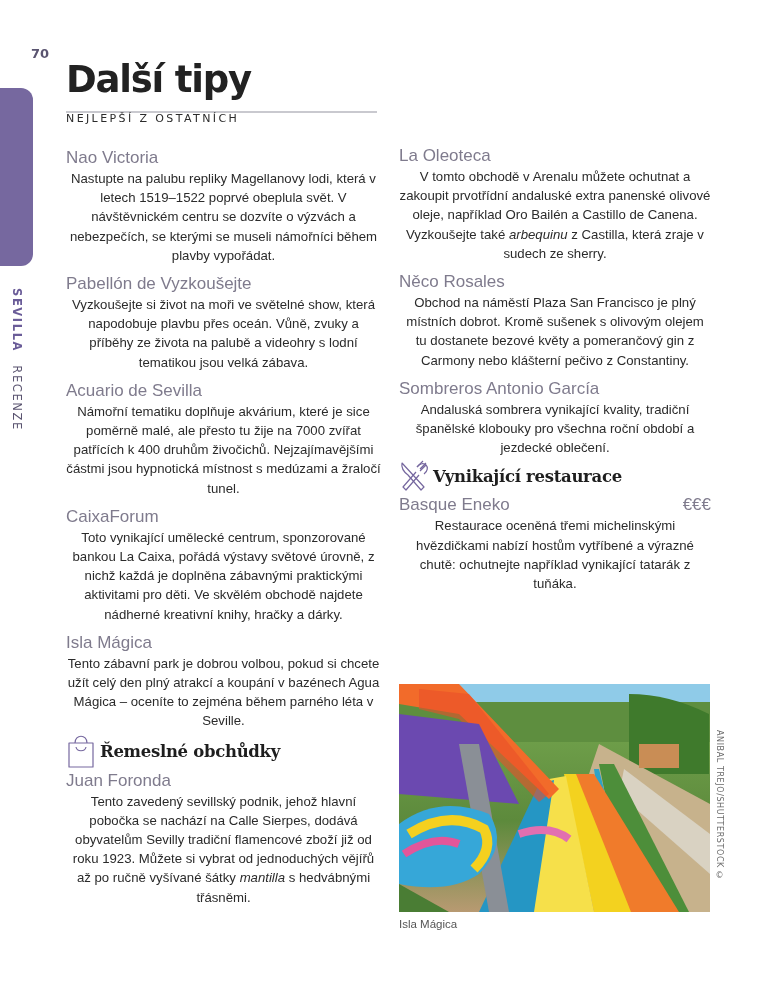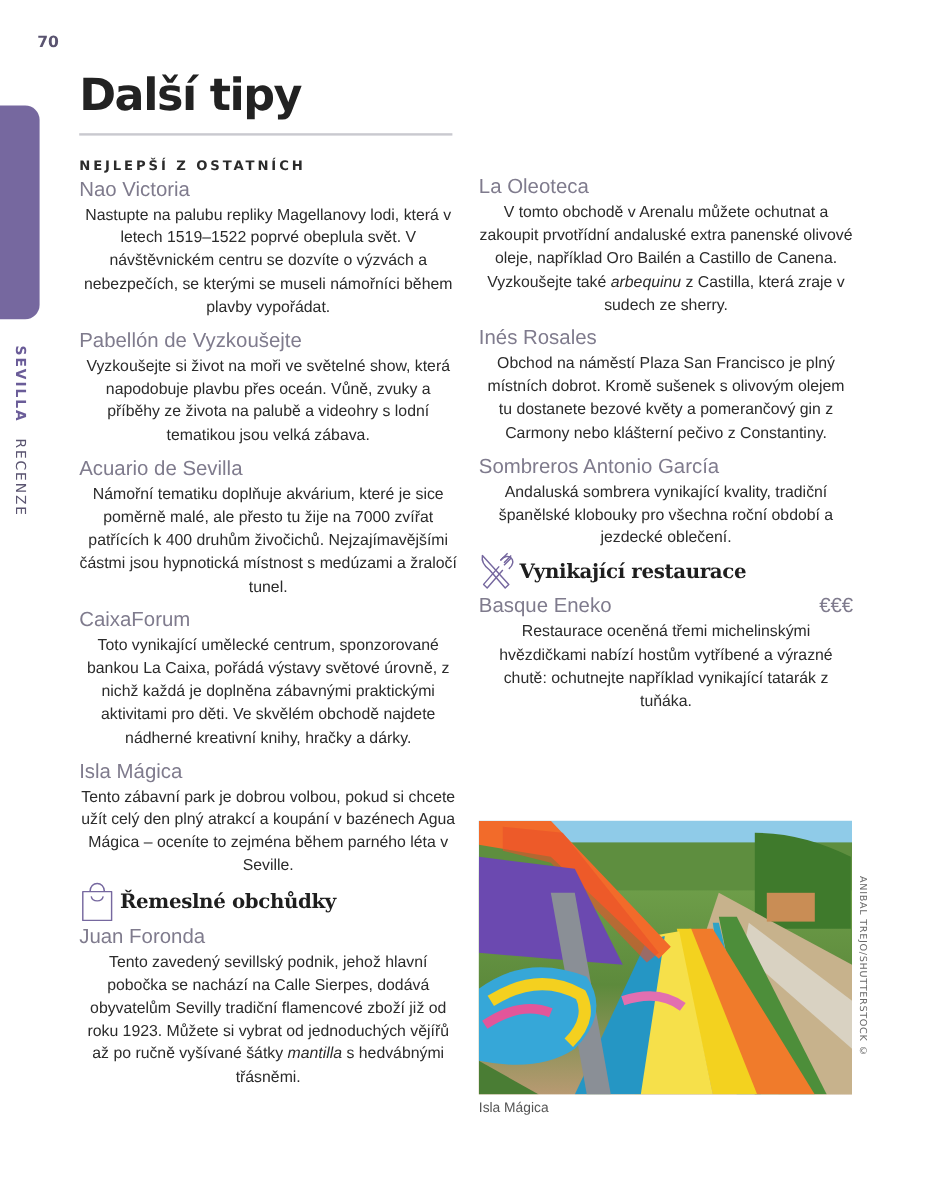--- a/index.html
+++ b/index.html
@@ -1,33 +1,33 @@
 <!DOCTYPE html>
 <html><head>
   <meta charset="utf-8">
   <style>
     html, body { margin:0; padding:0; }
     body {
       width:779px; height:1000px; background:#ffffff; position:relative; overflow:hidden;
       font-family:"Liberation Sans", sans-serif; color:#2b2b2b;
     }
-    .page-num { position:absolute; left:31px; top:28px; font-size:13px; font-weight:bold; color:#5a5470; font-family:"DejaVu Sans", sans-serif; }
+    .page-num { position:absolute; left:31px; top:46px; font-size:13px; font-weight:bold; color:#5a5470; font-family:"DejaVu Sans", sans-serif; }
     .side-tab { position:absolute; left:0; top:88px; width:33px; height:178px; background:#76689f; border-radius:0 12px 12px 0; }
     .side-label {
       position:absolute; left:10px; top:288px; writing-mode:vertical-rl;
       font-size:11.5px; letter-spacing:1.6px; color:#5a5470; font-family:"DejaVu Sans", sans-serif; white-space:nowrap;
     }
     .side-label .city { font-weight:bold; color:#6a5c98; margin-bottom:8px; }
     .title {
       position:absolute; left:66px; top:58px; font-size:37px; font-weight:bold; color:#222;
       font-family:"DejaVu Sans", sans-serif; letter-spacing:-1.2px; margin:0;
     }
     .rule { position:absolute; left:66px; top:111px; width:311px; height:1.5px; background:#c9c9cf; }
     .kicker {
-      position:absolute; left:66px; top:132px; font-size:11px; font-weight:bold; letter-spacing:2.4px;
+      position:absolute; left:66px; top:112px; font-size:11px; font-weight:normal; letter-spacing:2.4px;
       color:#2b2b2b; font-family:"DejaVu Sans", sans-serif;
     }
     .col { position:absolute; width:315px; }
     .col-left { left:66px; top:148px; }
     .col-right { left:399px; top:146px; width:312px; }
     .section-head { display:flex; align-items:center; margin:2px 0 2px 0; }
     .section-head .icon { width:30px; height:34px; margin-right:4px; flex:none; }
     .section-head h2 {
       margin:0; font-family:"DejaVu Serif", serif; font-weight:bold; font-size:16.5px; color:#1e1e1e; letter-spacing:-0.3px;
     }
@@ -115,21 +115,21 @@
 
 <div class="col col-right">
   <div class="entry">
     <div class="entry-name">
         <span>La Oleoteca</span>
       </div>
     <p class="entry-desc"><span>V tomto obchodě v Arenalu můžete ochutnat a zakoupit prvotřídní andaluské extra panenské olivové oleje, například Oro Bailén a Castillo de Canena. Vyzkoušejte také </span><i>arbequinu</i><span> z Castilla, která zraje v sudech ze sherry.</span></p>
   </div>
   <div class="entry">
     <div class="entry-name">
-        <span>Inés Rosales</span>
+        <span>Něco Rosales</span>
       </div>
     <p class="entry-desc">Obchod na náměstí Plaza San Francisco je plný místních dobrot. Kromě sušenek s olivovým olejem tu dostanete bezové květy a pomerančový gin z Carmony nebo klášterní pečivo z Constantiny.</p>
   </div>
   <div class="entry" style="margin-bottom:0">
     <div class="entry-name">
         <span>Sombreros Antonio García</span>
       </div>
     <p class="entry-desc">Andaluská sombrera vynikající kvality, tradiční španělské klobouky pro všechna roční období a jezdecké oblečení.</p>
   </div>
 

